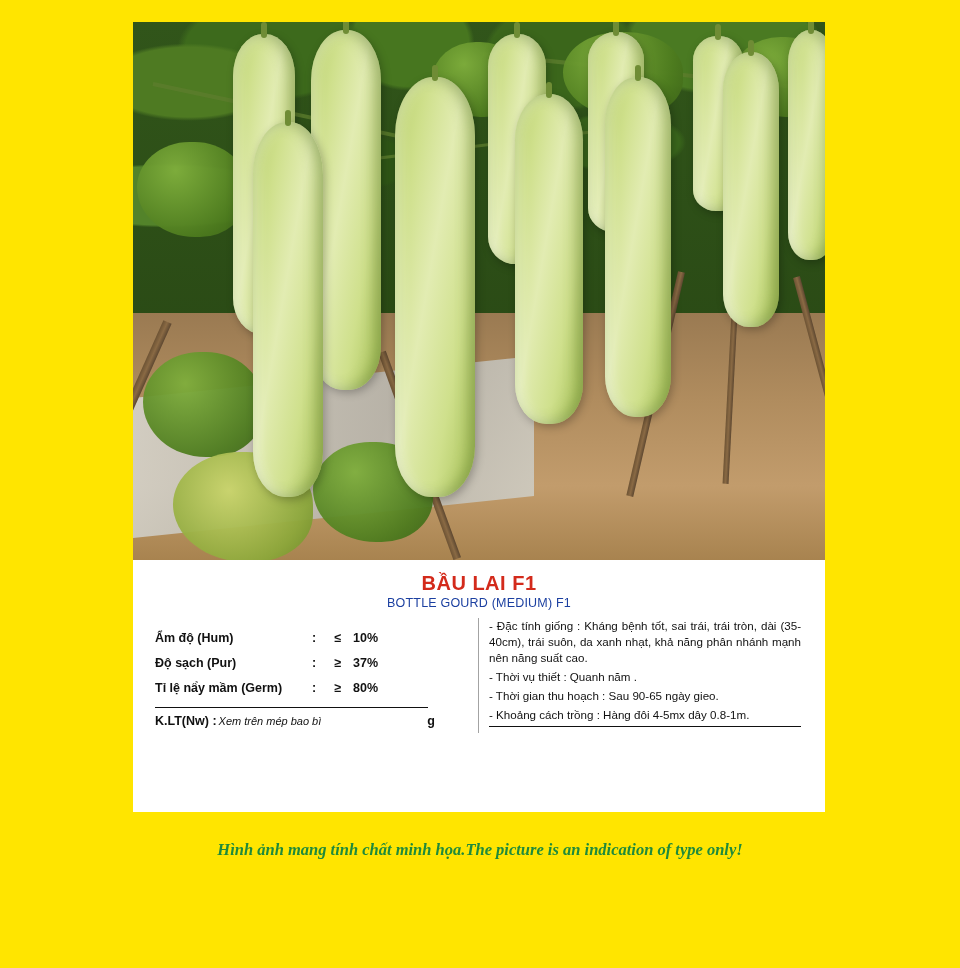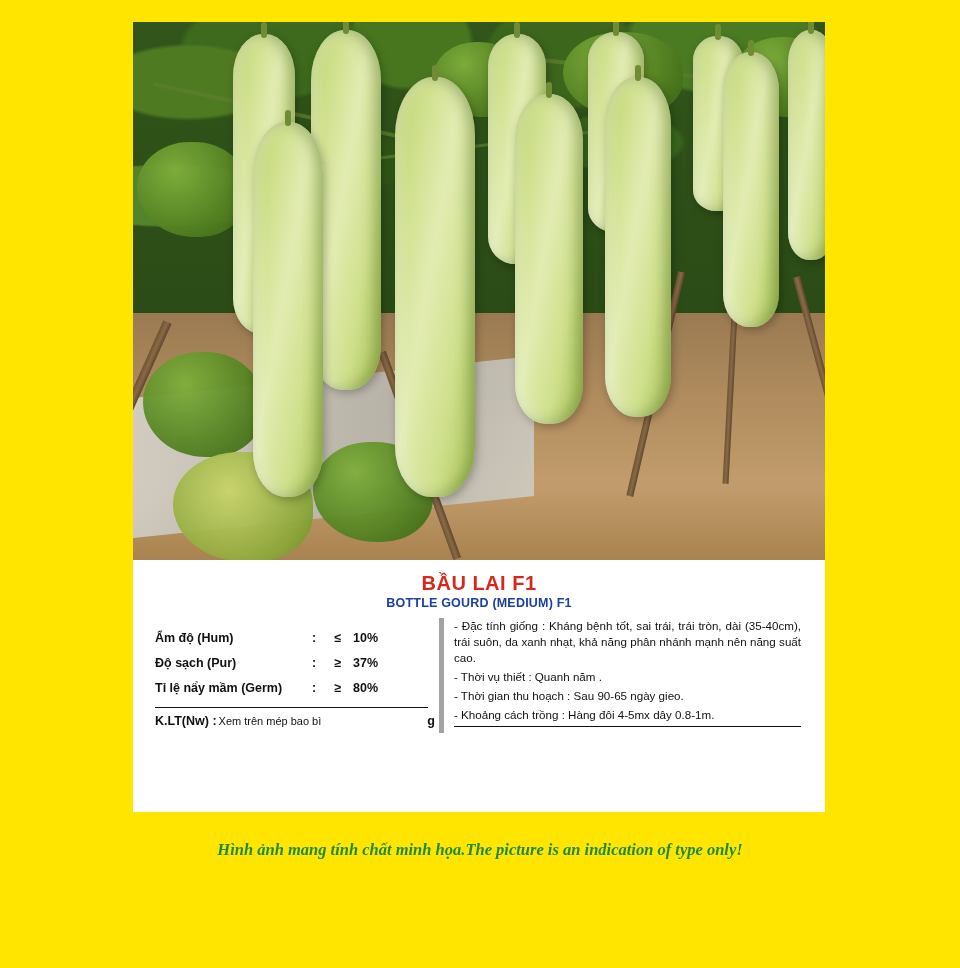--- a/index.html
+++ b/index.html
@@ -119,21 +119,21 @@
     font-size: 20px;
     font-weight: bold;
     color: #d32a1b;
     letter-spacing: .5px;
     margin-top: 12px;
     font-family: "Liberation Sans", sans-serif;
   }
   .subtitle {
     text-align: center;
     font-size: 12.5px;
-    font-weight: bold;
+    font-weight: normal;
     color: #1b3fa0;
     margin-top: 1px;
     letter-spacing: .2px;
   }
   .cols {
     display: flex;
     margin-top: 8px;
     padding: 0 18px 0 18px;
     box-sizing: border-box;
   }
@@ -166,33 +166,35 @@
     height: 0;
   }
   .netwt {
     font-size: 12.5px;
     color: #111;
     display: flex;
     align-items: baseline;
   }
   .netwt .nw-label { font-weight: bold; }
   .netwt .nw-note {
+    font-style: italic;
     font-size: 11px;
     margin-left: 2px;
   }
   .netwt .nw-unit {
     margin-left: auto;
     font-weight: bold;
     padding-right: 4px;
   }
   .right-col {
     flex: 1;
-    border-left: 5px solid #a3a3a3;
+    border-left: 1px solid #a3a3a3;
     padding: 0 6px 6px 10px;
     box-sizing: border-box;
+    margin-left: 39px;
   }
   .feature {
     font-size: 11.6px;
     color: #111;
     line-height: 1.38;
     margin-bottom: 3px;
     text-align: justify;
   }
   .right-underline {
     border-bottom: 1px solid #111;

